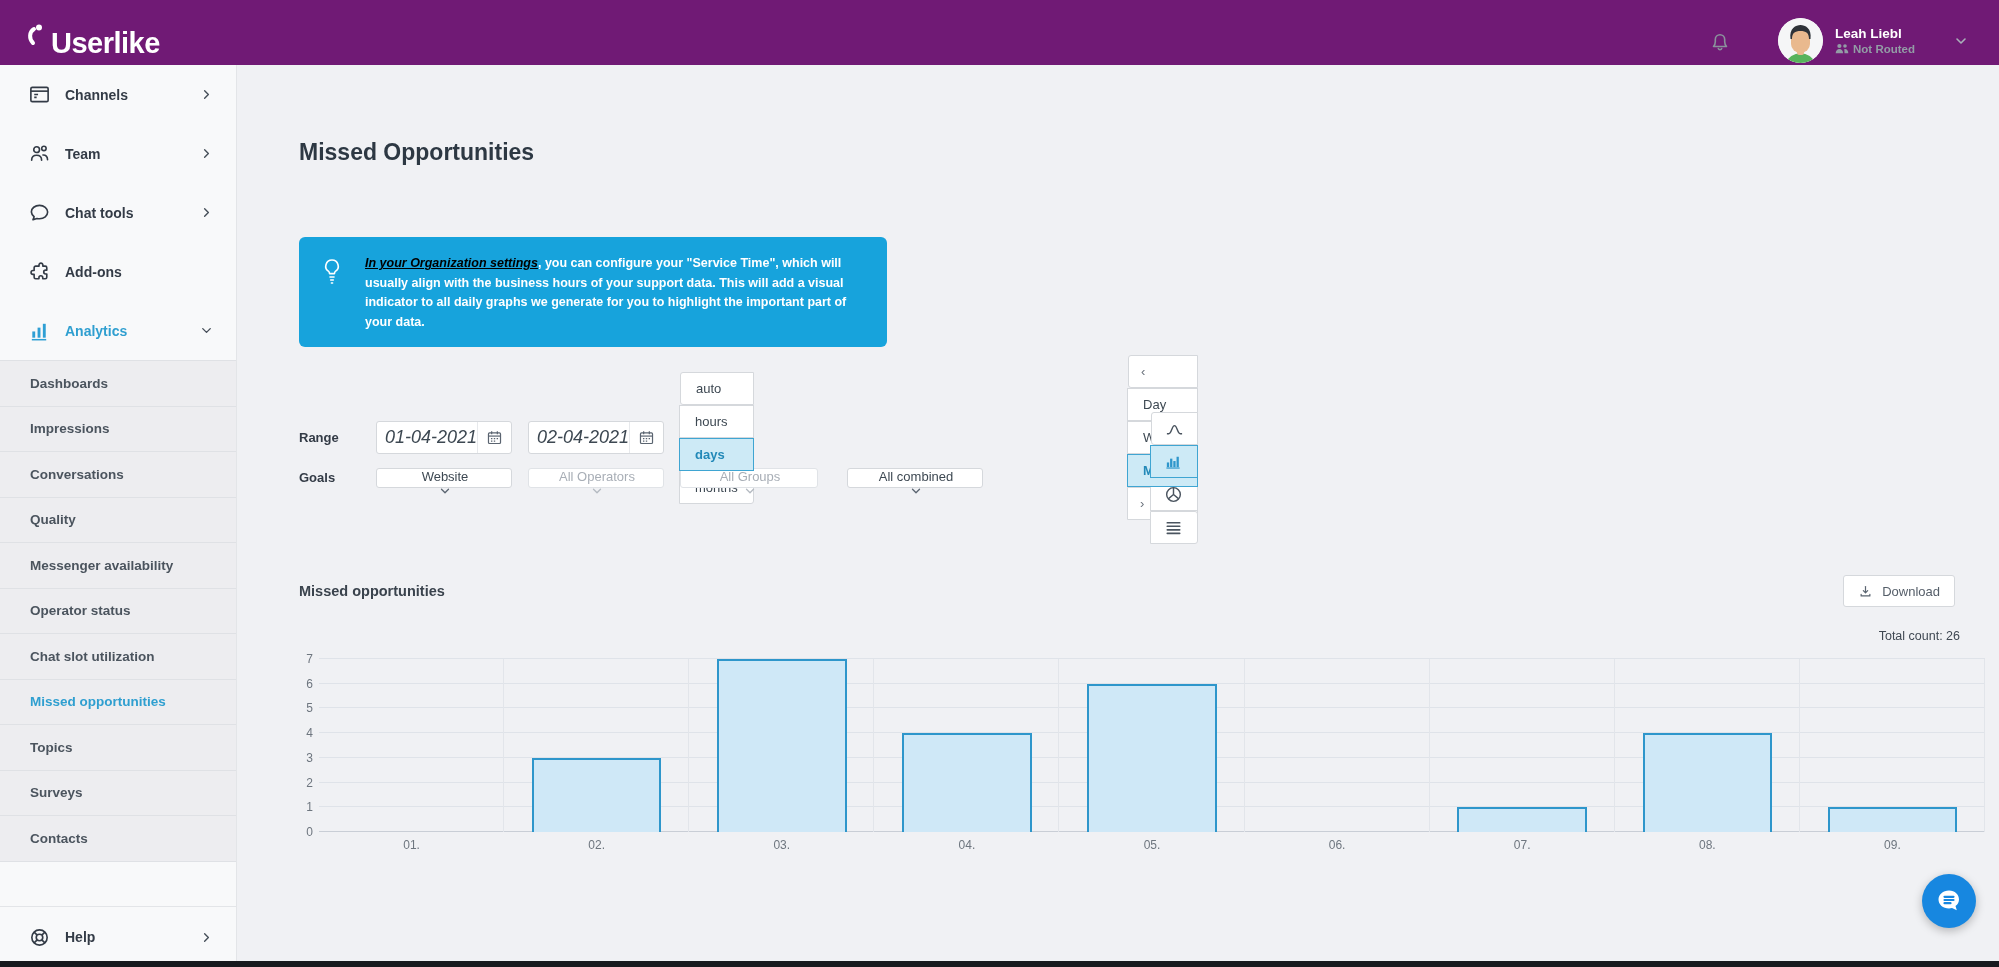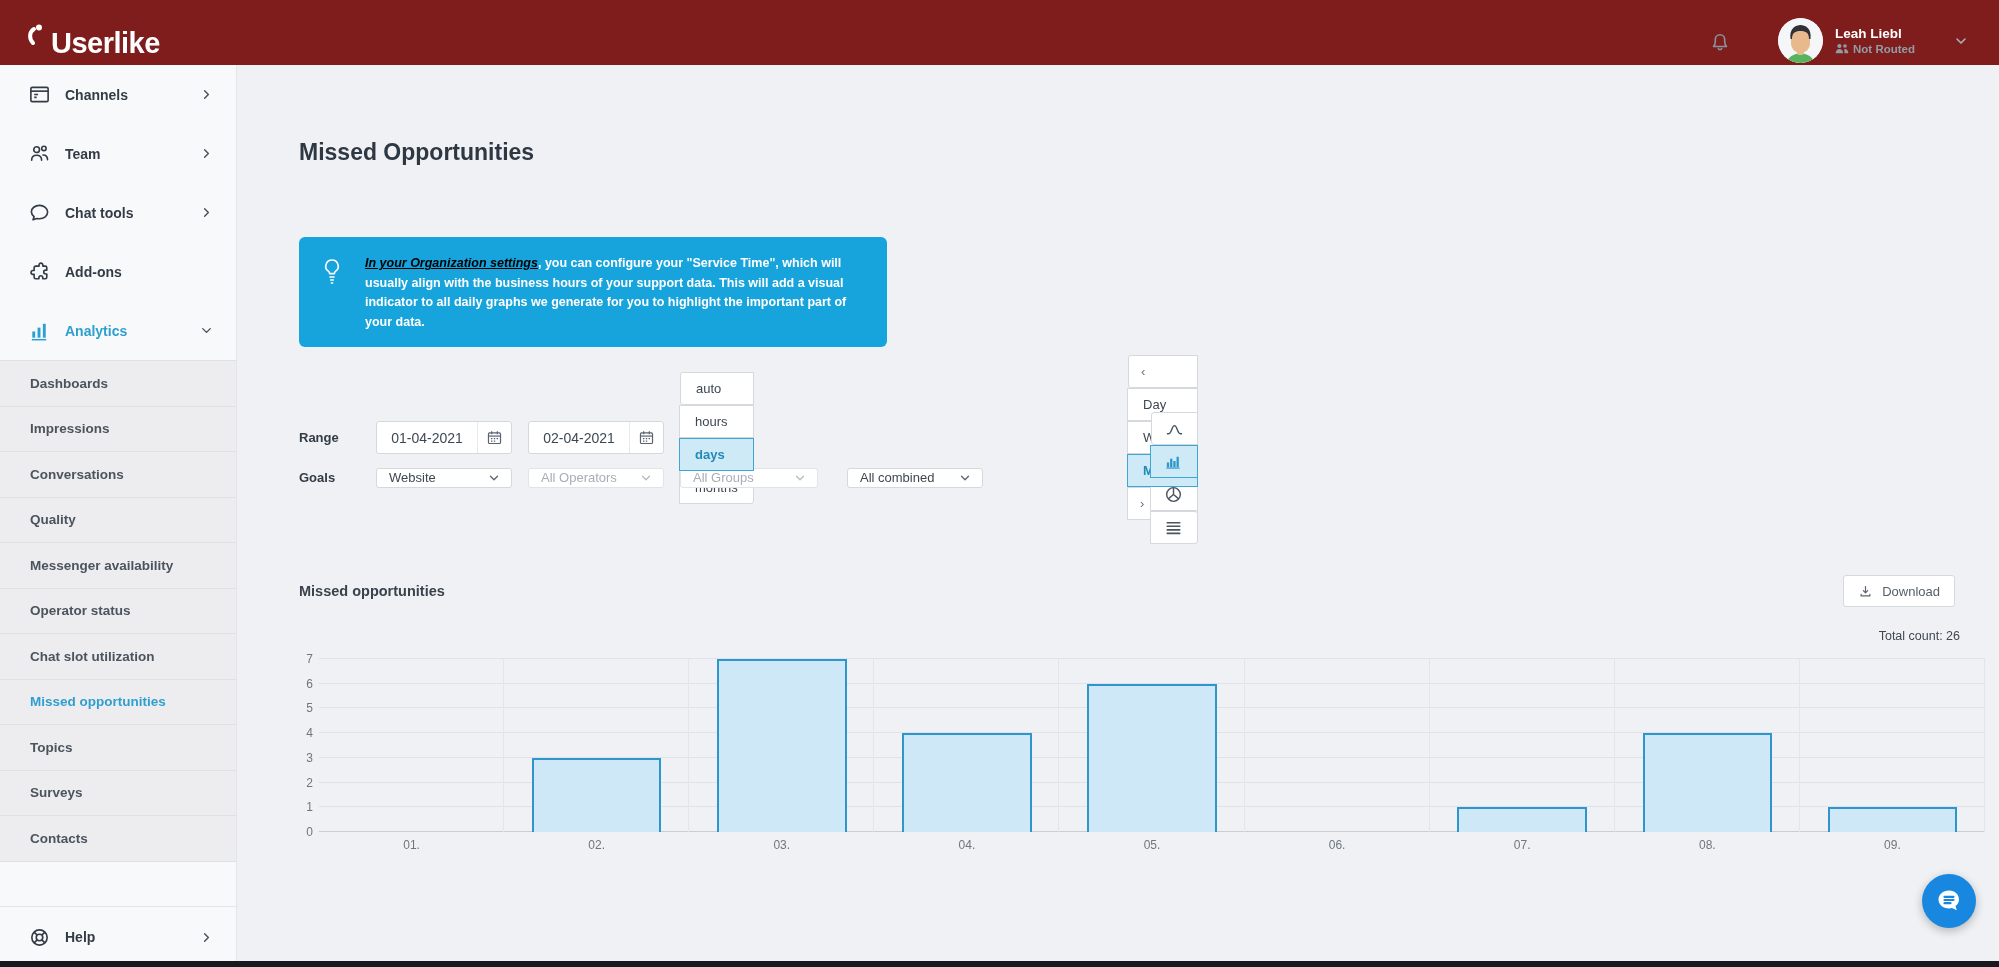--- a/index.html
+++ b/index.html
@@ -1,20 +1,20 @@
 <!DOCTYPE html>
 <html><head>
 <meta charset="utf-8">
 <style>
   * { margin:0; padding:0; box-sizing:border-box; }
   html,body { width:1999px; height:967px; overflow:hidden; }
   body { font-family:"Liberation Sans", sans-serif; background:#f0f1f4; position:relative; }
 
   
-  .topbar { height:65px; background:#7f1d1d; display:flex; align-items:center; justify-content:space-between; padding:16px 30px 0 27px; }
+  .topbar { height:65px; background:#701a75; display:flex; align-items:center; justify-content:space-between; padding:16px 30px 0 27px; }
   .logo { display:flex; align-items:flex-start; color:#fff; cursor:pointer; }
   .logo-text { font-size:29px; font-weight:700; letter-spacing:-0.5px; line-height:1; margin-top:6px; }
   .logo-mark { margin-right:-2px; }
   .topbar-right { display:flex; align-items:center; gap:46px; }
   .bell-btn { background:none; border:none; cursor:pointer; display:flex; }
   .user-menu { display:flex; align-items:center; gap:12px; cursor:pointer; }
   .avatar { width:45px; height:45px; border-radius:50%; background:#f3f4f6; overflow:hidden; flex:0 0 auto; }
   .user-name { color:#fff; font-size:13.5px; font-weight:700; line-height:1.25; }
   .user-status { display:flex; align-items:center; gap:4px; color:#939ca6; font-size:11.5px; font-weight:600; }
   .user-caret { margin-left:26px; display:flex; }
@@ -36,30 +36,30 @@
   .page-title { margin:74px 0 0 62px; font-size:23px; font-weight:700; color:#2d3843; }
   .info-box { margin:71px 0 0 62px; width:588px; min-height:110px; background:#17a3dc; border-radius:6px; display:flex; padding:17px 18px 15px 0; }
   .info-icon-col { width:66px; display:flex; justify-content:center; padding-top:3px; flex:0 0 auto; }
   .info-text { color:#fff; font-size:12.5px; font-weight:600; line-height:1.56; }
   .info-text a { color:#000000; text-decoration:underline; cursor:pointer;font-style:italic; }
 
   .controls { margin:74px 0 0 62px; width:899px; }
   .ctrl-row { display:flex; align-items:center; height:33px; margin-bottom:7px; }
   .ctrl-label { width:77px; font-size:13px; font-weight:700; color:#333b46; }
   .date-input { width:136px; height:33px; background:#fff; border:1px solid #d5d8dc; border-radius:3px; display:flex; align-items:center; margin-right:16px; cursor:text; }
-  .date-input .val { flex:1; text-align:center; font-size:14px; color:#3d4852; }
+  .date-input .val { flex:1; text-align:right; font-size:18px; color:#3d4852;font-style:italic; }
   .date-input .cal { width:34px; display:flex; justify-content:center; align-items:center; border-left:1px solid #e7e9ec; height:100%; cursor:pointer; }
   .segment { display:flex;flex-direction:column; }
   .seg-btn { height:33px; padding:0 15px; background:#fff; border:1px solid #d5d8dc; margin-left:-1px; font-size:13px; color:#3d4852; display:flex; align-items:center; cursor:pointer; font-family:"Liberation Sans",sans-serif; }
   .seg-btn:first-child { margin-left:0; border-radius:3px 0 0 3px; }
   .seg-btn:last-child { border-radius:0 3px 3px 0; }
   .seg-btn.sel { background:#cdeaf6; border:1px solid #3fa5d2; color:#2289b8; font-weight:600; z-index:2; position:relative; }
   .seg-btn.arrow { padding:0 12px; color:#6b737d; }
   .period-seg { margin-left:auto; }
-  .select-box { width:136px; height:20px; background:#fff; border:1px solid #d5d8dc; border-radius:3px; display:flex; align-items:center; padding:0 10px 0 12px; margin-right:16px; font-size:13px; color:#3d4852; cursor:pointer; }
+  .select-box { width:136px; height:20px; background:#fff; border:1px solid #d5d8dc; border-radius:3px; display:flex; align-items:center; padding:0 10px 0 12px; margin-right:16px; font-size:13px; color:#3d4852; cursor:pointer;flex-direction:column; }
   .select-box .sv { flex:1; }
   .select-box.muted { border-color:#e0e3e7; color:#a8aeb6; }
   .select-box.wide { width:138px; }
   .icon-seg { margin-left:auto; }
   .icon-seg .seg-btn { padding:0 13px; }
 
   .section-head { margin:81px 44px 0 62px; display:flex; align-items:center; justify-content:space-between; }
   .section-title { font-size:14.5px; font-weight:700; color:#3a434d; }
   .download-btn { height:32px; background:#fff; border:1px solid #d5d8dc; border-radius:3px; display:flex; align-items:center; gap:9px; padding:0 14px; font-size:13px; color:#555e69; cursor:pointer; font-family:"Liberation Sans",sans-serif; }
   .total-count { margin:22px 39px 0 0; text-align:right; font-size:12.5px; color:#3f4852; }

